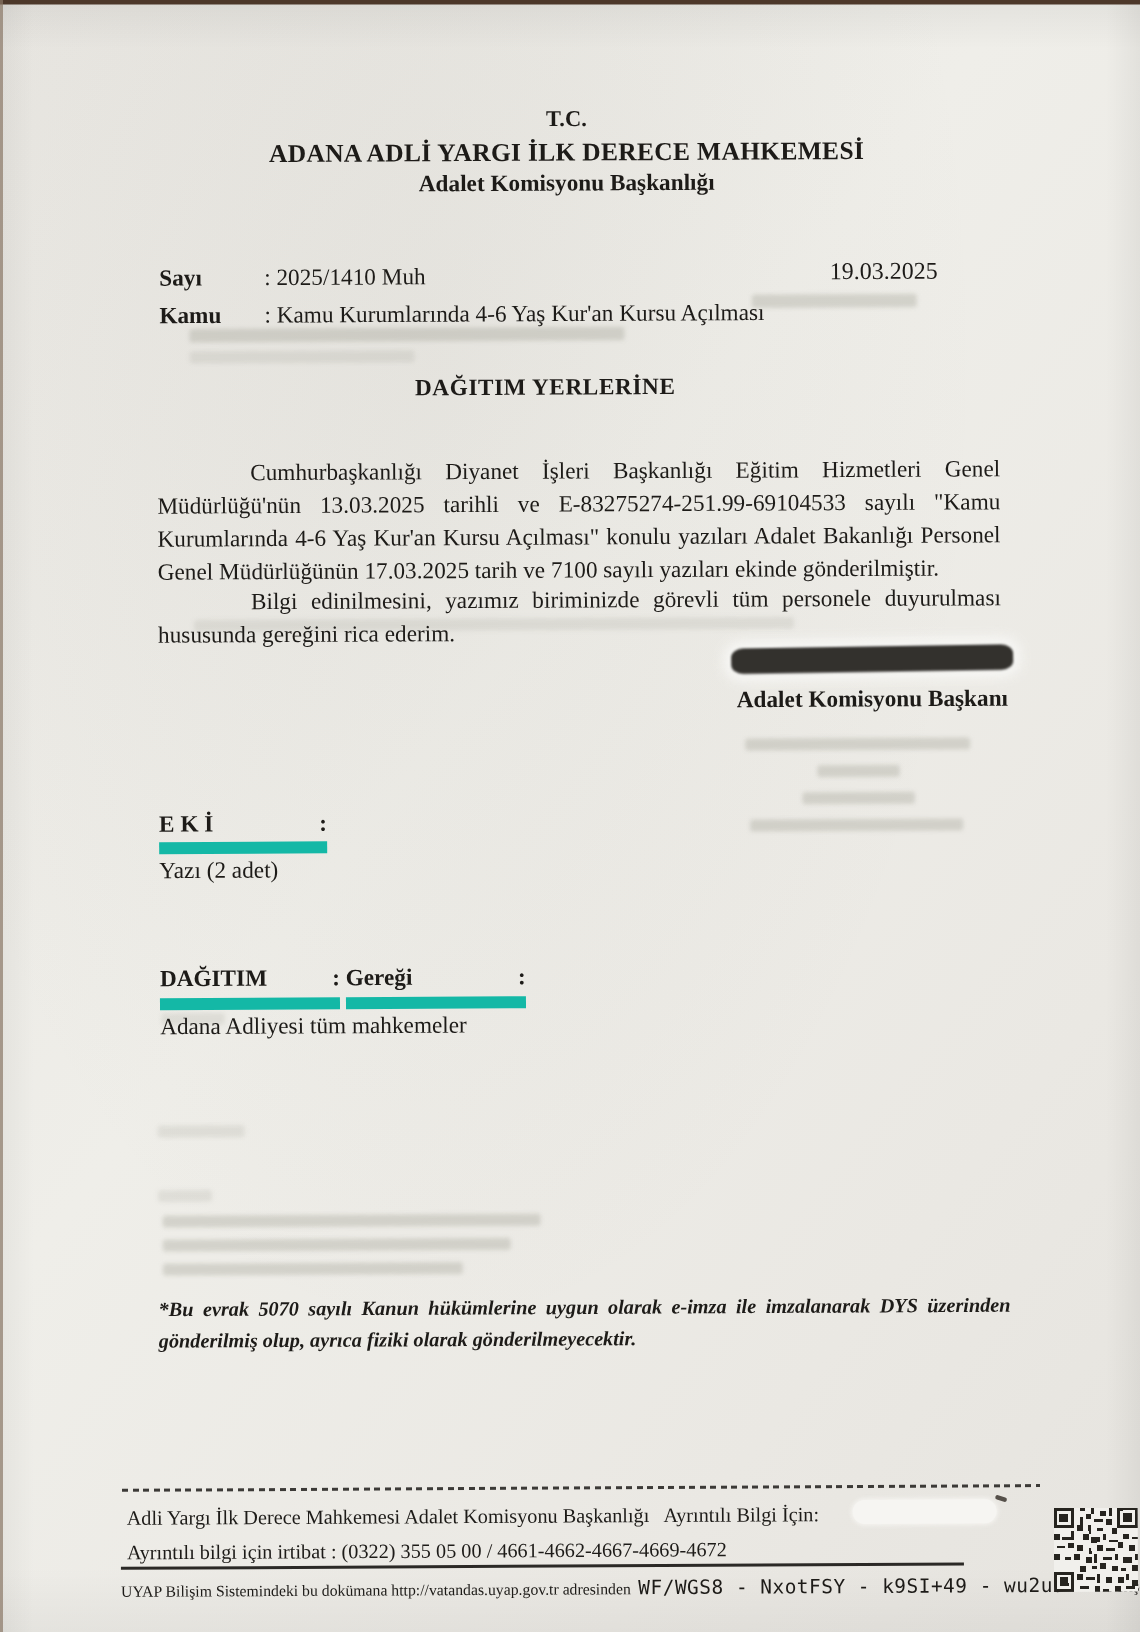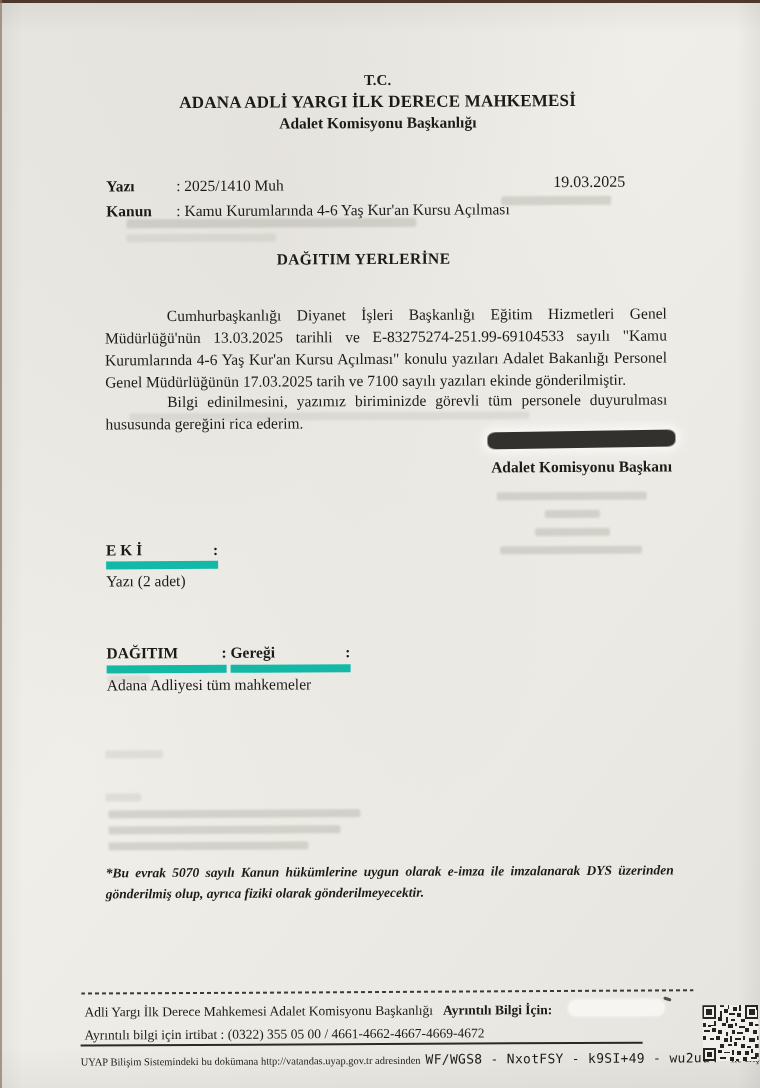--- a/index.html
+++ b/index.html
@@ -60,21 +60,21 @@
   .eki .u-row{width:112px;}
   .dag{position:absolute;top:640px;left:106px;line-height:24px;}
   .dag .u-row{width:120px;}
 
   .footnote{position:absolute;top:861px;left:104px;width:568px;
     font-weight:bold;font-style:italic;font-size:13.5px;line-height:21px;text-align:justify;}
 
   .dash-line{position:absolute;top:991px;left:79px;width:612px;height:2px;
     background:repeating-linear-gradient(90deg,#3c3a37 0 4px,transparent 4px 7px);}
   .f1{position:absolute;top:1000px;left:82px;width:580px;font-size:13.5px;white-space:nowrap;}
-  .f1 .b{font-weight:bold;margin-top:24px;}
+  .f1 .b{font-weight:normal;margin-top:24px;}
   .redact-footer{
     position:absolute;top:1001px;left:566px;width:96px;height:16px;background:#f6f5f2;
     border-radius:8px;box-shadow:0 0 3px 1px rgba(246,245,242,.9);
   }
   .redact-footer::after{content:"";position:absolute;right:-7px;top:-2px;width:8px;height:3px;
     background:#55504a;border-radius:2px;transform:rotate(18deg);}
   .f2{position:absolute;top:1023px;left:82px;font-size:13.5px;white-space:nowrap;}
   .solid-line{position:absolute;top:1043px;left:78px;width:562px;height:2px;background:#2b2926;}
   .uyap{position:absolute;top:1049px;left:78px;width:616px;display:flex;align-items:baseline;
     gap:5px;white-space:nowrap;font-size:10.5px;}
@@ -111,25 +111,25 @@
   <div class="ghost" style="top:841px;left:107px;width:200px;"></div>
 
   <div class="hdr">
     <div class="tc">T.C.</div>
     <div class="court">ADANA ADLİ YARGI İLK DERECE MAHKEMESİ</div>
     <div class="comm">Adalet Komisyonu Başkanlığı</div>
   </div>
 
   <div class="meta">
     <div class="row">
-      <span class="lbl">Yazı</span>
+      <span class="lbl">Sayı</span>
       <span>: 2025/1410  Muh</span>
     </div>
     <div class="row">
-      <span class="lbl">Kanun</span>
+      <span class="lbl">Kamu</span>
       <span>: Kamu Kurumlarında 4-6 Yaş Kur'an Kursu Açılması</span>
     </div>
     <span class="date">19.03.2025</span>
   </div>
 
   <div class="subject">DAĞITIM YERLERİNE</div>
 
   <div class="p1">Cumhurbaşkanlığı Diyanet İşleri Başkanlığı Eğitim Hizmetleri Genel Müdürlüğü'nün 13.03.2025 tarihli ve E-83275274-251.99-69104533 sayılı "Kamu Kurumlarında 4-6 Yaş Kur'an Kursu Açılması" konulu yazıları Adalet Bakanlığı Personel Genel Müdürlüğünün 17.03.2025 tarih ve 7100 sayılı yazıları ekinde gönderilmiştir.</div>
   <div class="p2">Bilgi edinilmesini, yazımız biriminizde görevli tüm personele duyurulması hususunda gereğini rica ederim.</div>
 

